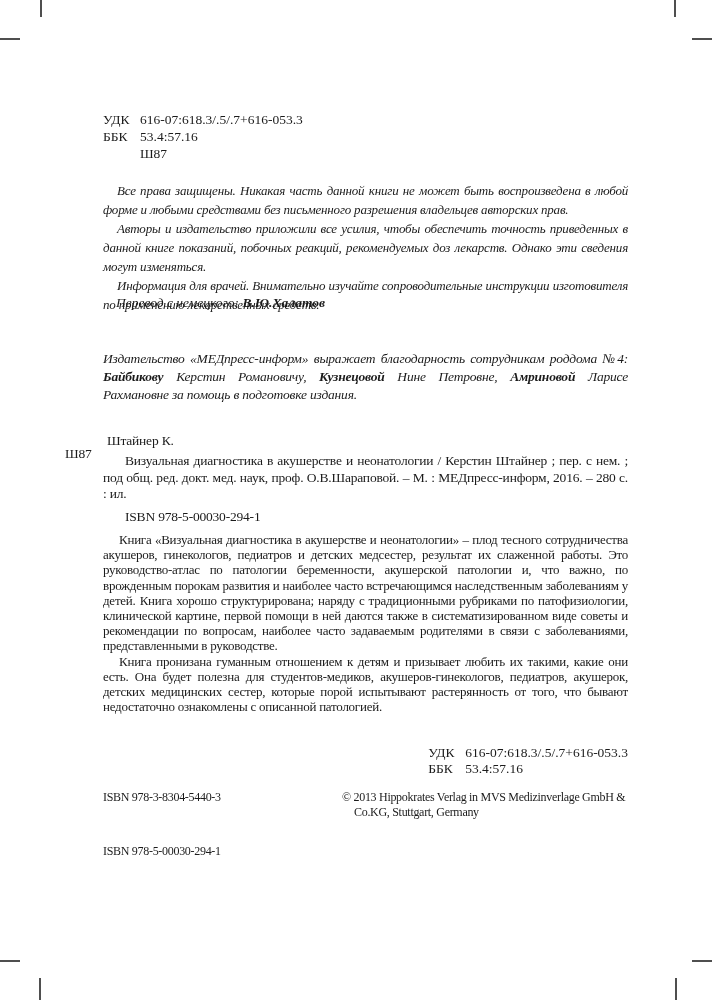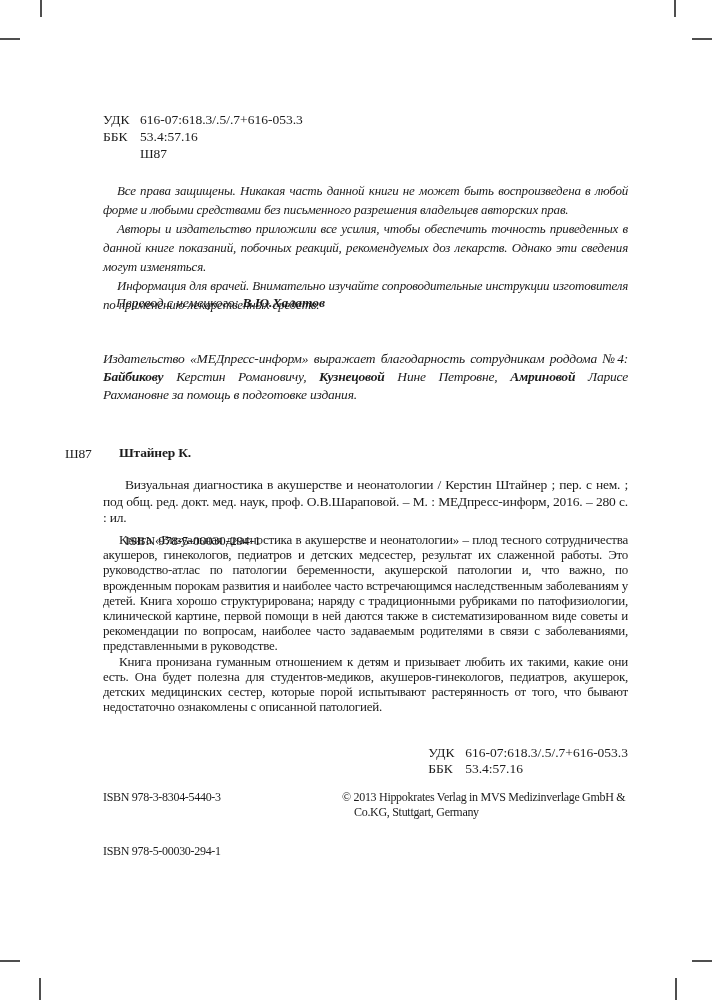--- a/index.html
+++ b/index.html
@@ -26,21 +26,21 @@
   .legal { font-size: 13px; line-height: 19px; font-style: italic; text-align: justify; letter-spacing: -0.2px; }
   .legal p { margin: 0; text-indent: 14px; }
 
   .translation { font-size: 13.5px; font-style: italic; padding-left: 13px; }
   .translation b { font-weight: bold; }
 
   .ack { font-size: 13.5px; font-style: italic; line-height: 18px; text-align: justify; letter-spacing: -0.2px; }
   .ack b { font-weight: bold; }
 
   .catalog { font-size: 13.5px; line-height: 16.3px; letter-spacing: -0.2px; }
-  .catalog .author { font-weight: bold; margin: 16px; }
+  .catalog .author { font-weight: normal; margin: 4px; }
   .catalog .bib { margin: 0; text-indent: 22px; text-align: justify; }
   .catalog .isbn { margin: 7px 0 0 0; padding-left: 22px; }
   .margin-code { position: absolute; left: -38px; top: 17px; font-size: 13.5px; }
 
   .annotation { font-size: 13px; line-height: 15.2px; text-align: justify; letter-spacing: -0.25px; }
   .annotation p { margin: 0; text-indent: 16px; }
 
   .foot-codes { text-align: right; }
   .foot-codes .inner { display: inline-block; text-align: left; }
   .foot-codes .codes-row { font-size: 13.5px; line-height: 15.8px; }

